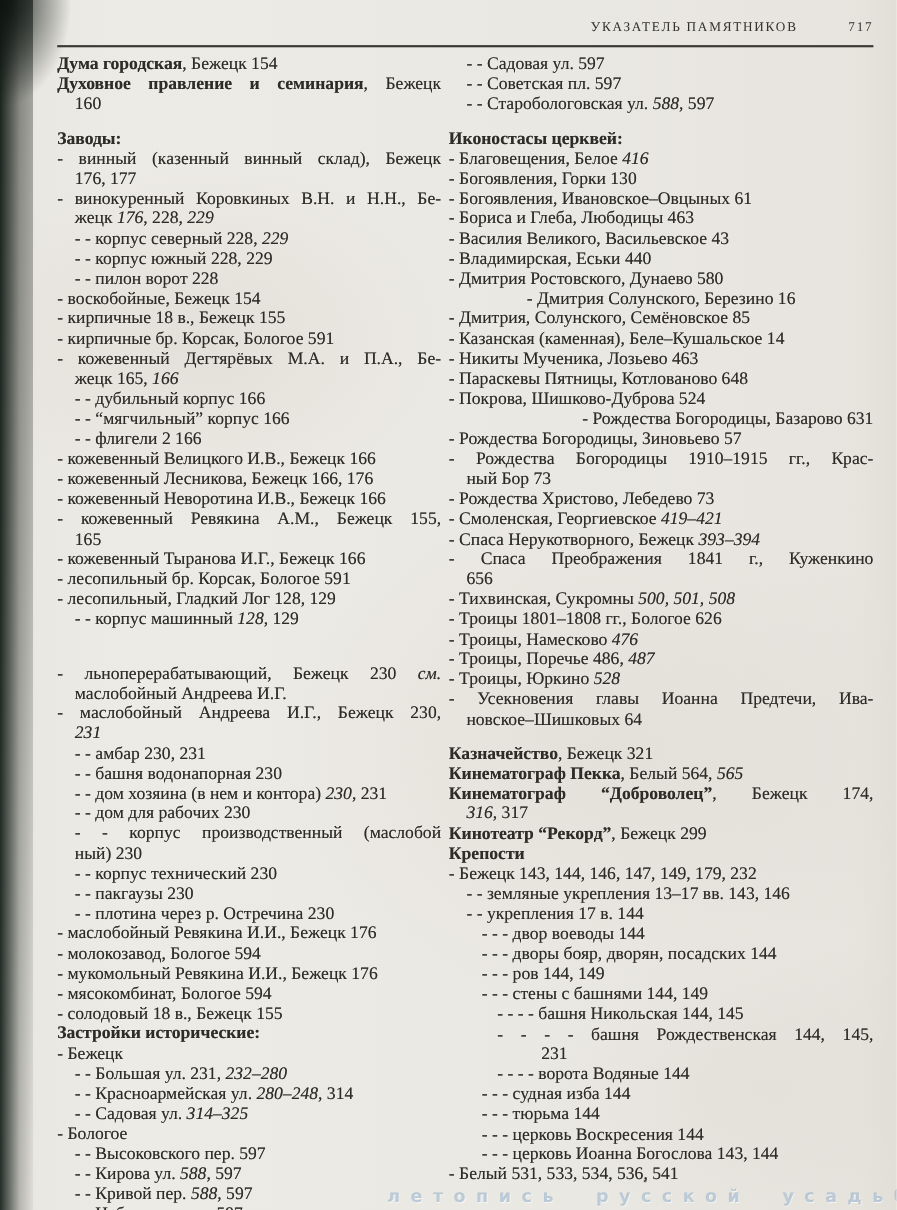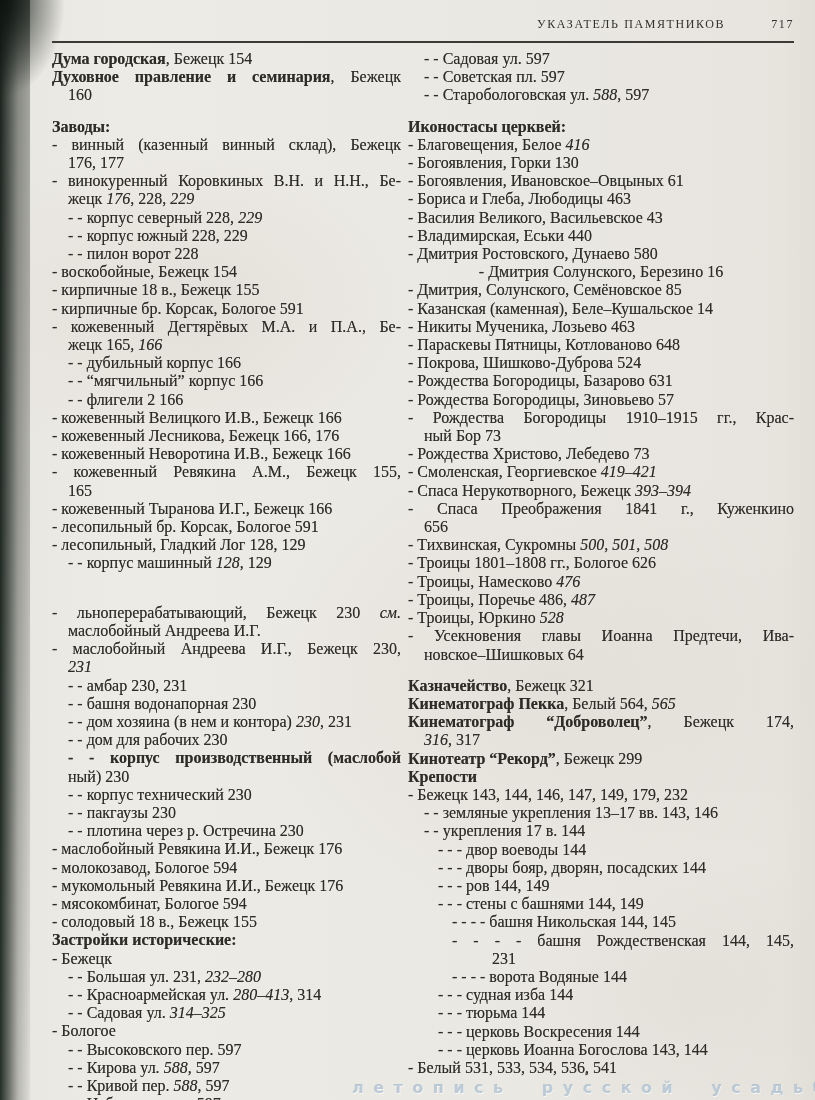--- a/index.html
+++ b/index.html
@@ -106,34 +106,34 @@
         <div class="line" style="padding-left: 0px;"><span>- лесопильный, Гладкий Лог 128, 129</span></div>
         <div class="line" style="padding-left: 16px;"><span>- - корпус машинный </span><span class="i">128</span><span>, 129</span></div>
         <div class="line j" style="padding-left: 0px; margin-top: 31px;"><span>- льноперерабатывающий, Бежецк 230 </span><span class="i">см.</span></div>
         <div class="line" style="padding-left: 16px;"><span>маслобойный Андреева И.Г.</span></div>
         <div class="line j" style="padding-left: 0px;"><span>- маслобойный Андреева И.Г., Бежецк 230,</span></div>
         <div class="line" style="padding-left: 16px;"><span class="i">231</span></div>
         <div class="line" style="padding-left: 16px;"><span>- - амбар 230, 231</span></div>
         <div class="line" style="padding-left: 16px;"><span>- - башня водонапорная 230</span></div>
         <div class="line" style="padding-left: 16px;"><span>- - дом хозяина (в нем и контора) </span><span class="i">230</span><span>, 231</span></div>
         <div class="line" style="padding-left: 16px;"><span>- - дом для рабочих 230</span></div>
-        <div class="line j" style="padding-left: 16px; font-weight: bold;"><span>- - корпус производственный (маслобой</span></div>
+        <div class="line j" style="padding-left: 16px;"><span>- - корпус производственный (маслобой</span></div>
         <div class="line" style="padding-left: 16px;"><span>ный) 230</span></div>
         <div class="line" style="padding-left: 16px;"><span>- - корпус технический 230</span></div>
         <div class="line" style="padding-left: 16px;"><span>- - пакгаузы 230</span></div>
         <div class="line" style="padding-left: 16px;"><span>- - плотина через р. Остречина 230</span></div>
         <div class="line" style="padding-left: 0px;"><span>- маслобойный Ревякина И.И., Бежецк 176</span></div>
         <div class="line" style="padding-left: 0px;"><span>- молокозавод, Бологое 594</span></div>
         <div class="line" style="padding-left: 0px;"><span>- мукомольный Ревякина И.И., Бежецк 176</span></div>
         <div class="line" style="padding-left: 0px;"><span>- мясокомбинат, Бологое 594</span></div>
         <div class="line" style="padding-left: 0px;"><span>- солодовый 18 в., Бежецк 155</span></div>
         <div class="line" style="padding-left: 0px;"><span class="b">Застройки исторические:</span></div>
         <div class="line" style="padding-left: 0px;"><span>- Бежецк</span></div>
         <div class="line" style="padding-left: 16px;"><span>- - Большая ул. 231, </span><span class="i">232–280</span></div>
-        <div class="line" style="padding-left: 16px;"><span>- - Красноармейская ул. </span><span class="i">280–413</span><span>, 314</span></div>
+        <div class="line" style="padding-left: 16px;"><span>- - Красноармейская ул. </span><span class="i">280–248</span><span>, 314</span></div>
         <div class="line" style="padding-left: 16px;"><span>- - Садовая ул. </span><span class="i">314–325</span></div>
         <div class="line" style="padding-left: 0px;"><span>- Бологое</span></div>
         <div class="line" style="padding-left: 16px;"><span>- - Высоковского пер. 597</span></div>
         <div class="line" style="padding-left: 16px;"><span>- - Кирова ул. </span><span class="i">588</span><span>, 597</span></div>
         <div class="line" style="padding-left: 16px;"><span>- - Кривой пер. </span><span class="i">588</span><span>, 597</span></div>
         <div class="line" style="padding-left: 16px;"><span>- - Набережная ул. 597</span></div>
       </section>
     <section class="col-right" id="col-right">
         <div class="line" style="padding-left: 16px;"><span>- - Садовая ул. 597</span></div>
         <div class="line" style="padding-left: 16px;"><span>- - Советская пл. 597</span></div>
@@ -146,21 +146,21 @@
         <div class="line" style="padding-left: 0px;"><span>- Бориса и Глеба, Любодицы 463</span></div>
         <div class="line" style="padding-left: 0px;"><span>- Василия Великого, Васильевское 43</span></div>
         <div class="line" style="padding-left: 0px;"><span>- Владимирская, Еськи 440</span></div>
         <div class="line" style="padding-left: 0px;"><span>- Дмитрия Ростовского, Дунаево 580</span></div>
         <div class="line" style="padding-left: 0px; text-align: center;"><span>- Дмитрия Солунского, Березино 16</span></div>
         <div class="line" style="padding-left: 0px;"><span>- Дмитрия, Солунского, Семёновское 85</span></div>
         <div class="line" style="padding-left: 0px;"><span>- Казанская (каменная), Беле–Кушальское 14</span></div>
         <div class="line" style="padding-left: 0px;"><span>- Никиты Мученика, Лозьево 463</span></div>
         <div class="line" style="padding-left: 0px;"><span>- Параскевы Пятницы, Котлованово 648</span></div>
         <div class="line" style="padding-left: 0px;"><span>- Покрова, Шишково-Дуброва 524</span></div>
-        <div class="line" style="padding-left: 0px;"><span>- Рождества Богородицы, Базарово 631</span></div>
+        <div class="line" style="padding-left: 0px; text-align: right;"><span>- Рождества Богородицы, Базарово 631</span></div>
         <div class="line" style="padding-left: 0px;"><span>- Рождества Богородицы, Зиновьево 57</span></div>
         <div class="line j" style="padding-left: 0px;"><span>- Рождества Богородицы 1910–1915 гг., Крас-</span></div>
         <div class="line" style="padding-left: 16px;"><span>ный Бор 73</span></div>
         <div class="line" style="padding-left: 0px;"><span>- Рождества Христово, Лебедево 73</span></div>
         <div class="line" style="padding-left: 0px;"><span>- Смоленская, Георгиевское </span><span class="i">419–421</span></div>
         <div class="line" style="padding-left: 0px;"><span>- Спаса Нерукотворного, Бежецк </span><span class="i">393–394</span></div>
         <div class="line j" style="padding-left: 0px;"><span>- Спаса Преображения 1841 г., Куженкино</span></div>
         <div class="line" style="padding-left: 16px;"><span>656</span></div>
         <div class="line" style="padding-left: 0px;"><span>- Тихвинская, Сукромны </span><span class="i">500, 501, 508</span></div>
         <div class="line" style="padding-left: 0px;"><span>- Троицы 1801–1808 гг., Бологое 626</span></div>

